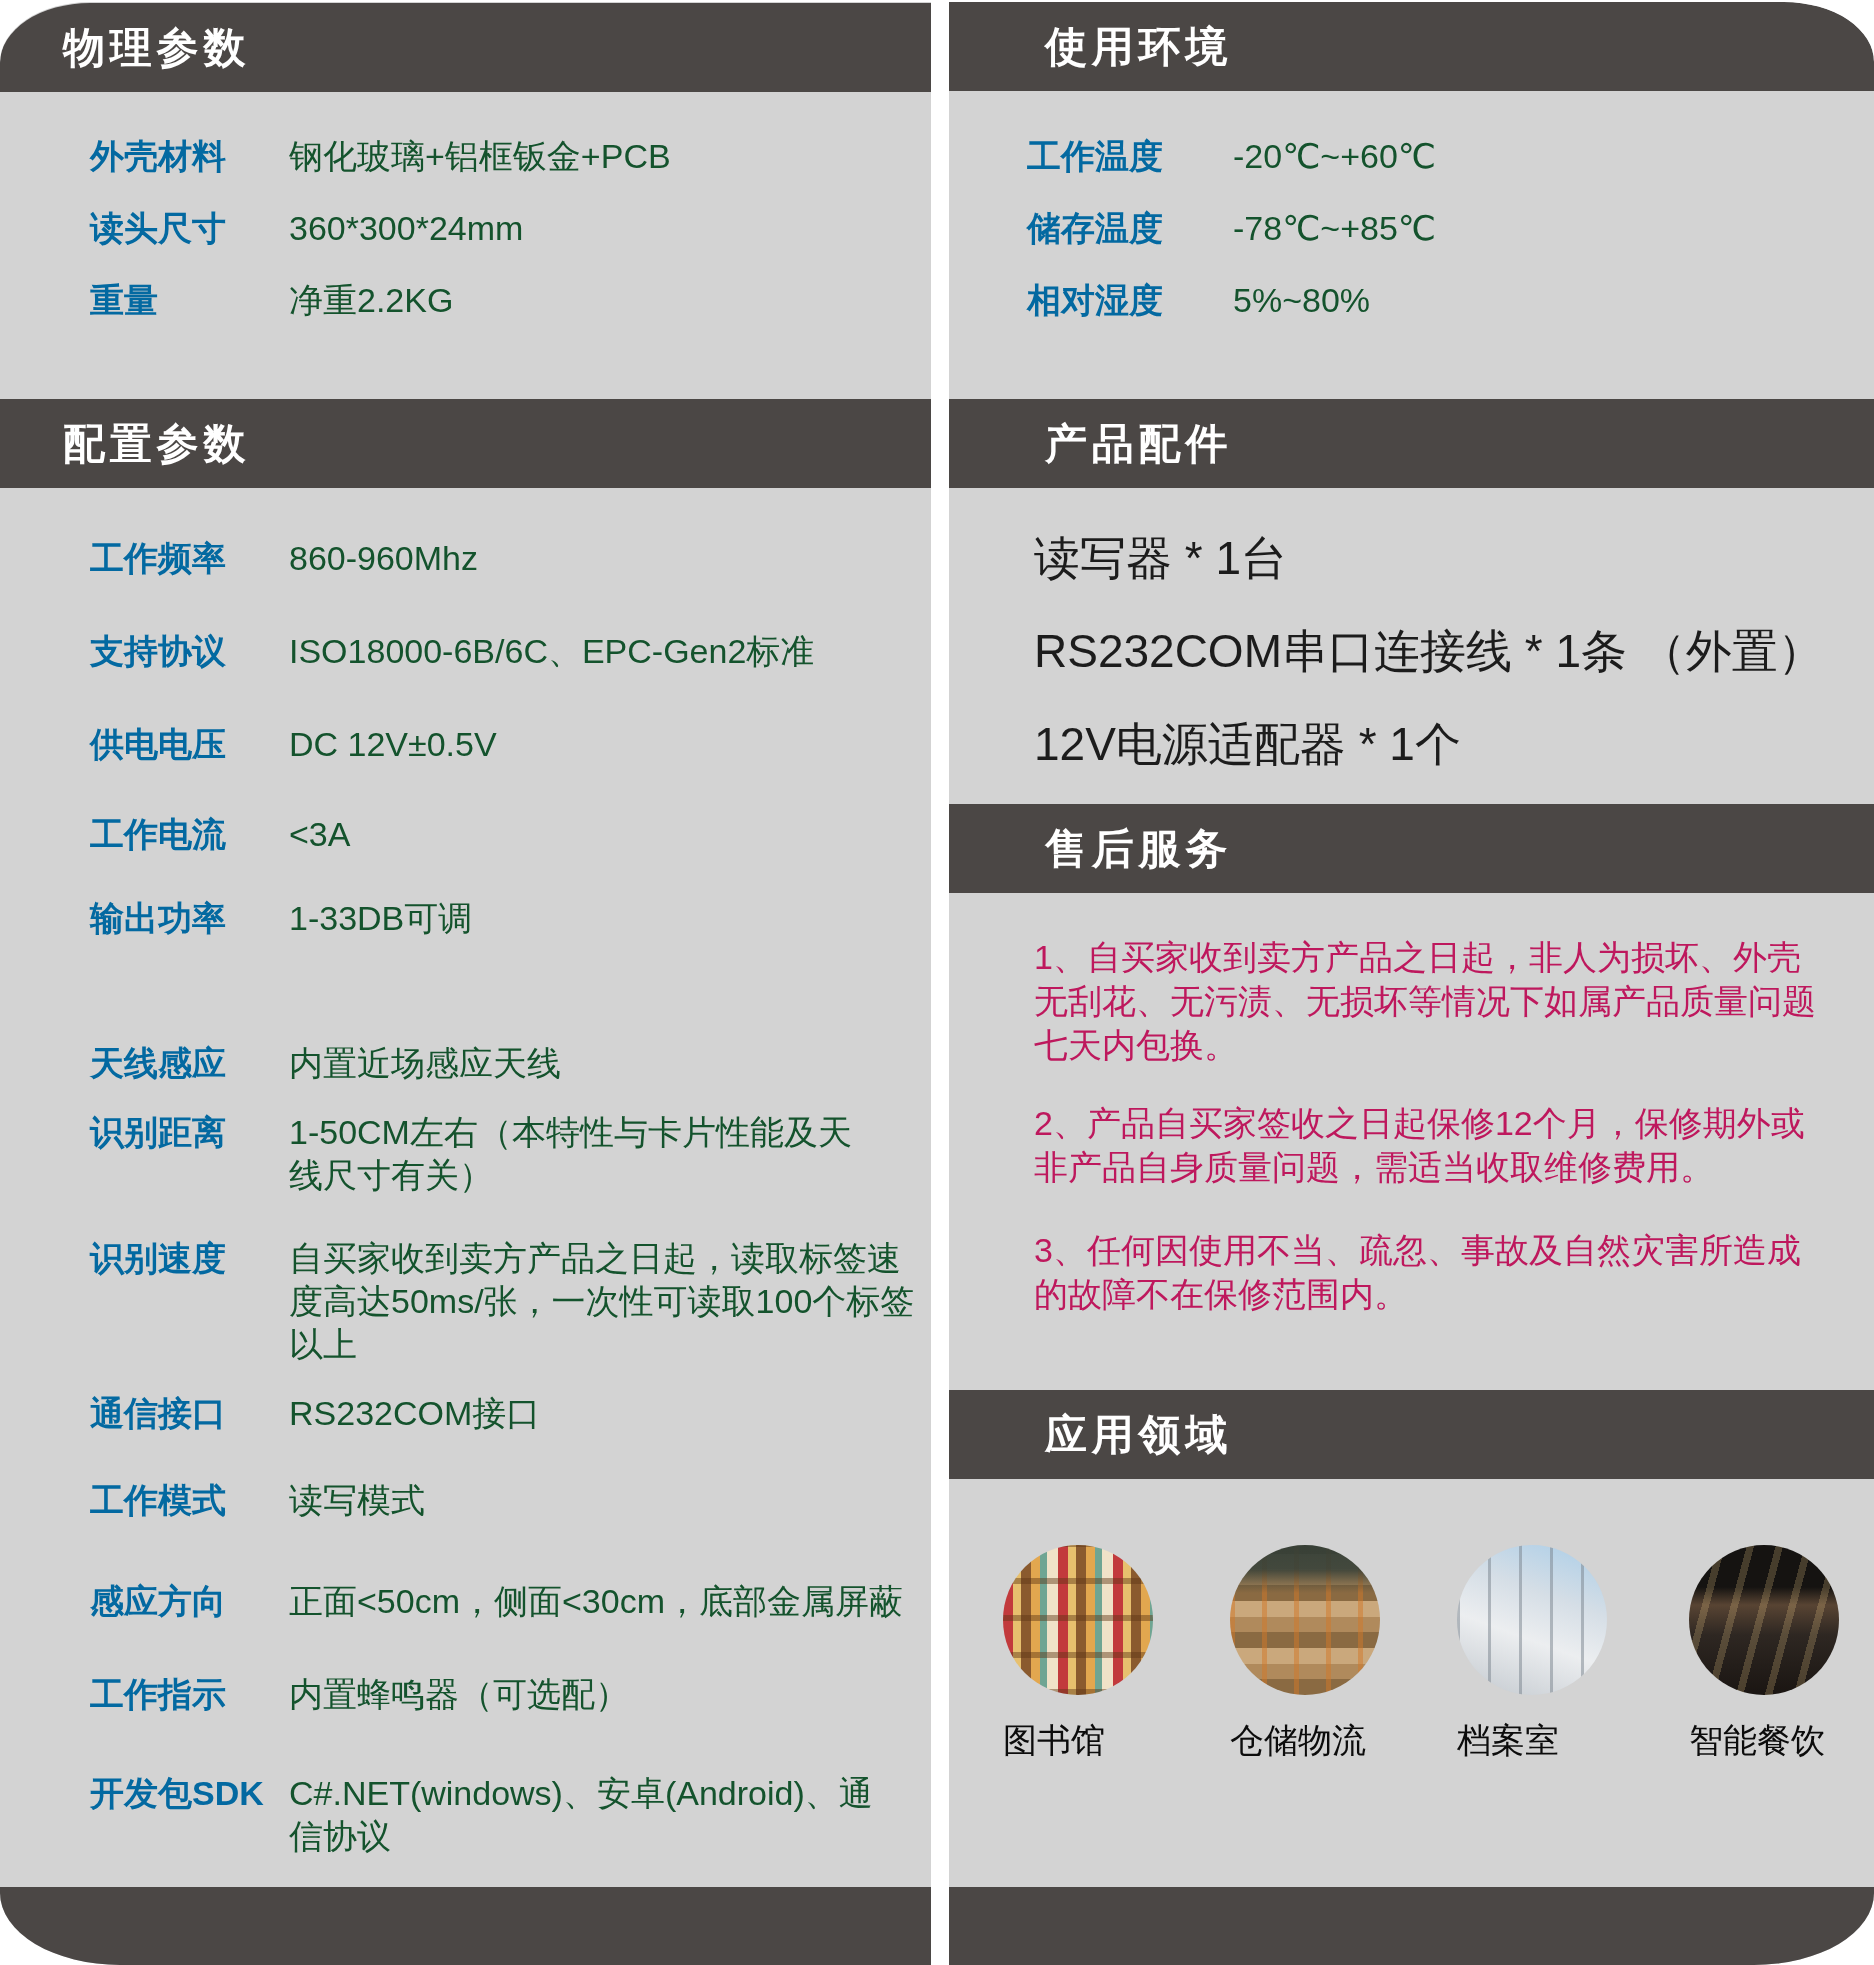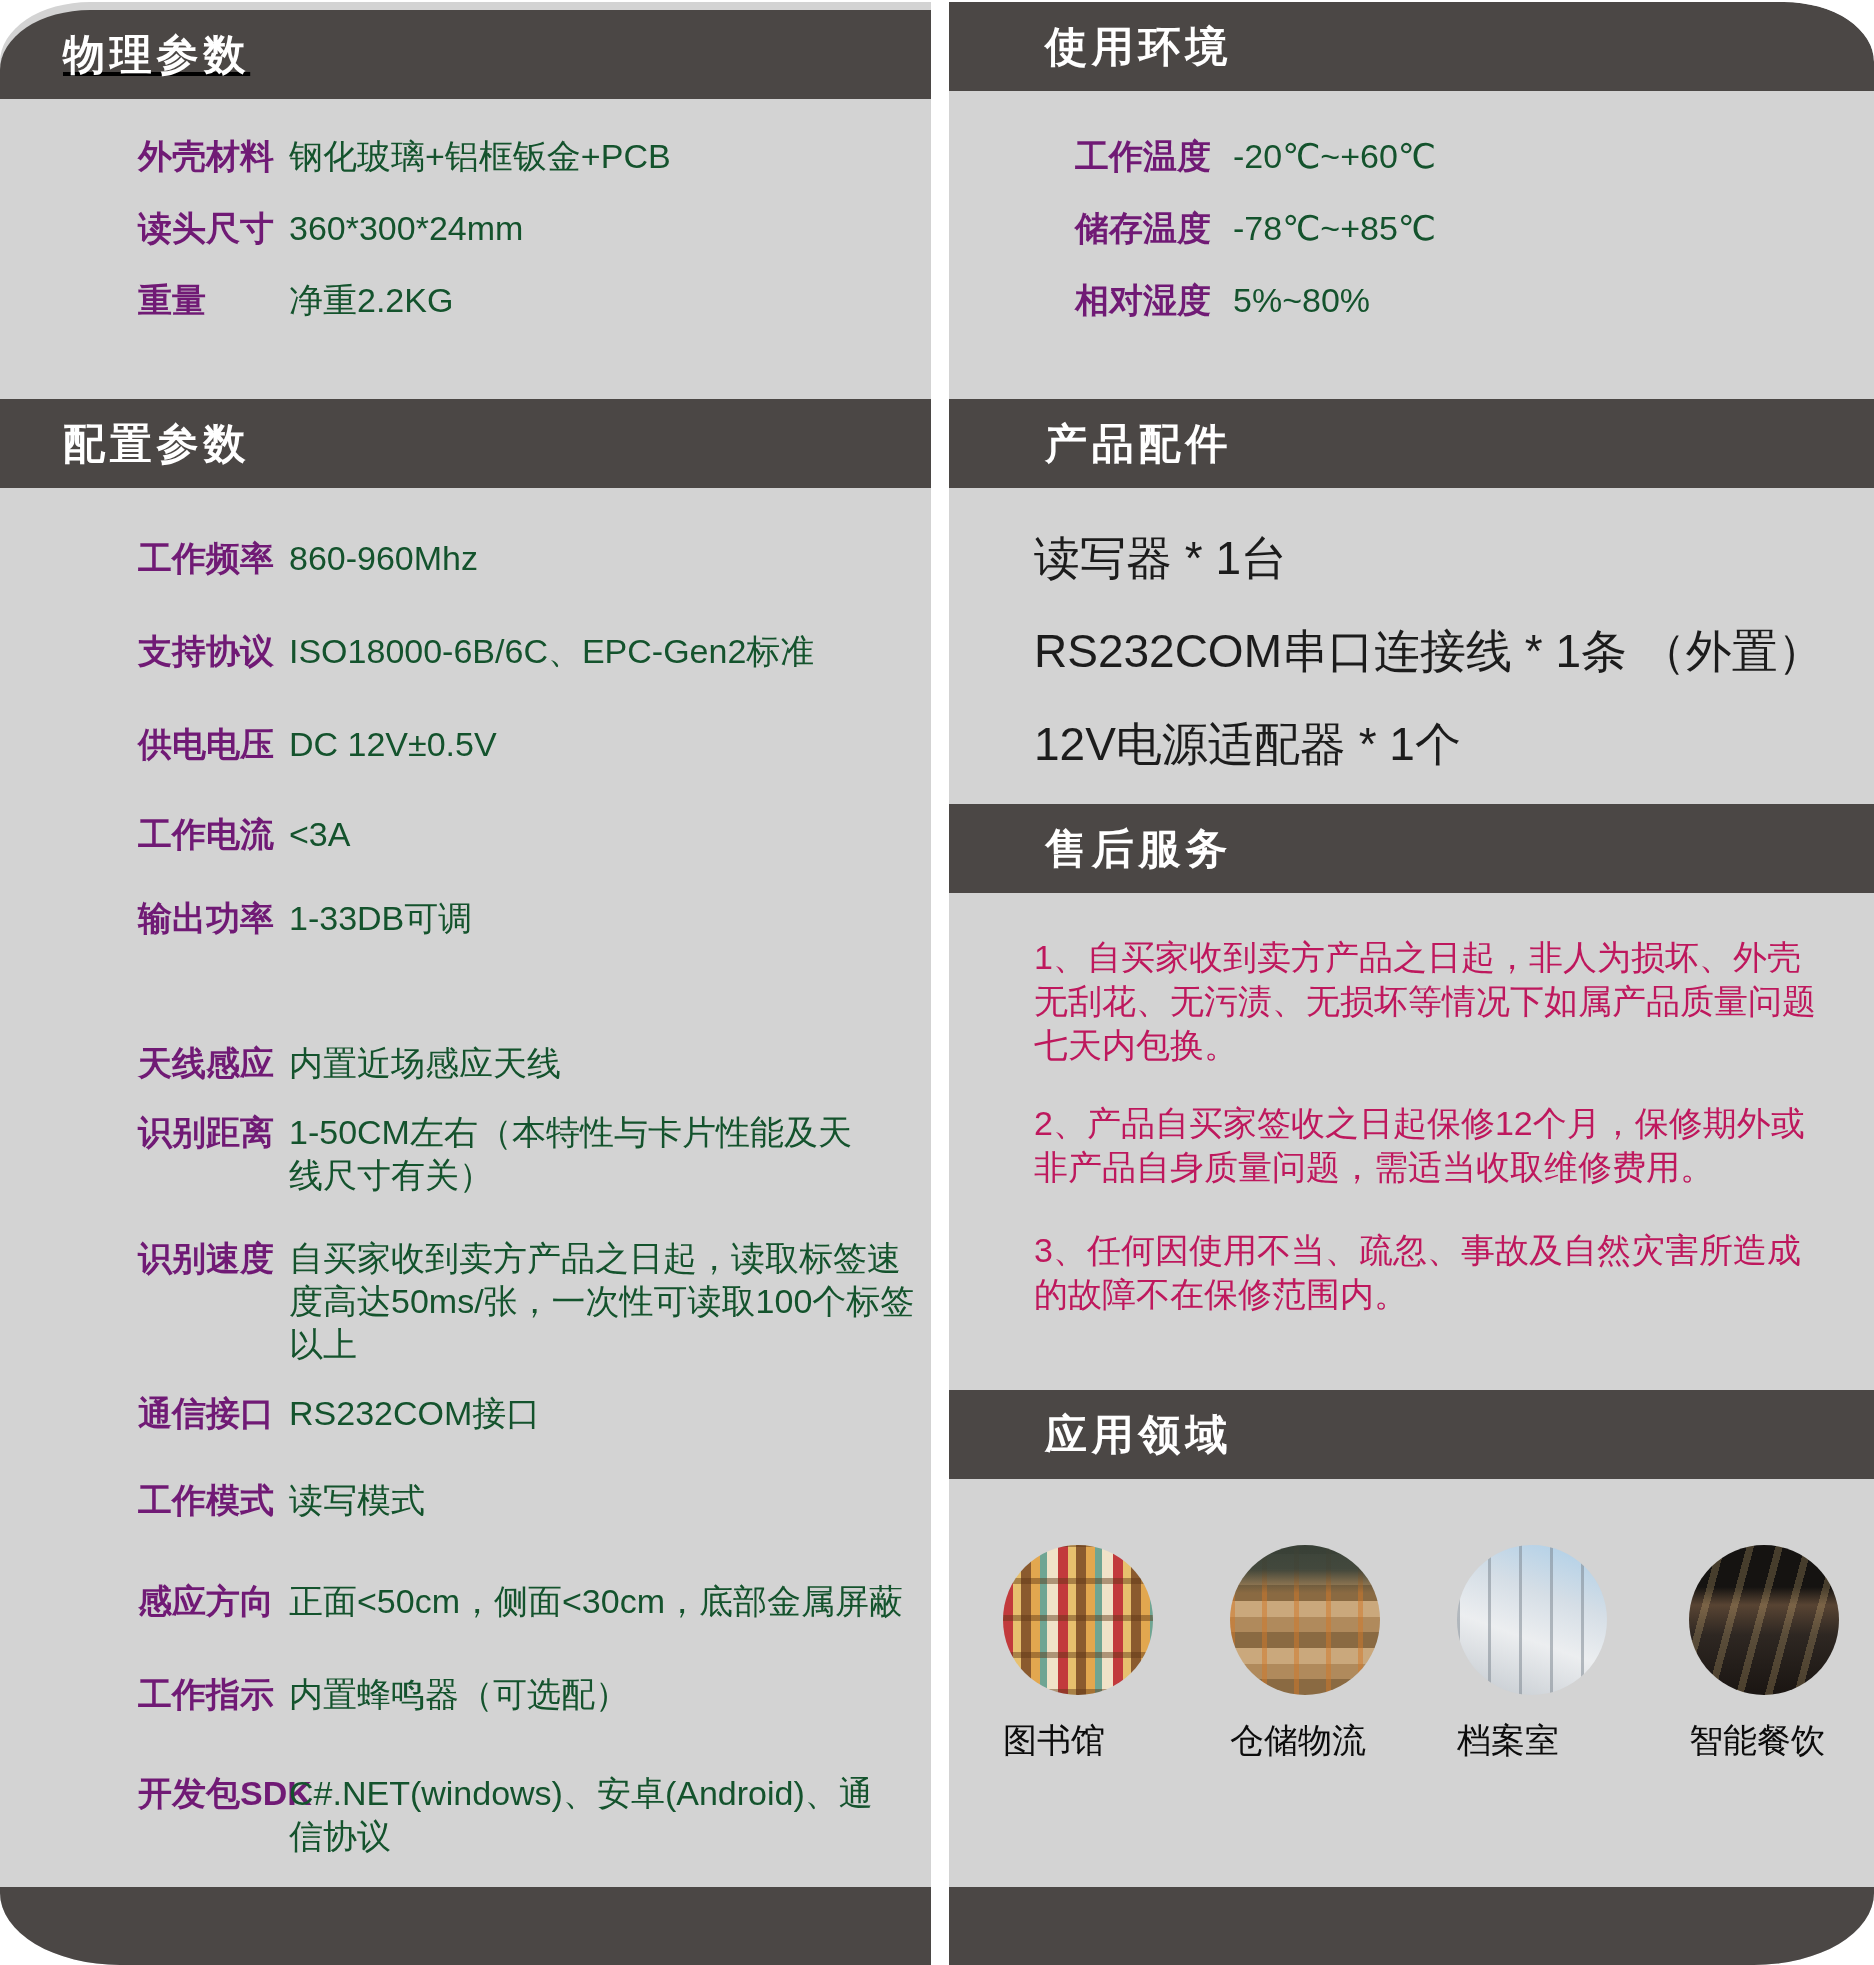--- a/index.html
+++ b/index.html
@@ -26,31 +26,31 @@
     position:absolute;left:0;right:0;height:89px;
     background:#4b4745;
     display:flex;align-items:center;
   }
   .bar .t{
     color:#ffffff;font-size:42px;font-weight:bold;letter-spacing:4.8px;
     white-space:nowrap;
   }
   .panel-left .bar .t{padding-left:63px;}
   .panel-right .bar .t{padding-left:96px;}
-  .bar-top-left{top:8px;border-top-left-radius:90px 60px;text-decoration:underline;}
+  .bar-top-left{top:1px;border-top-left-radius:90px 60px;}
   .bar-top-right{top:0;border-top-right-radius:90px 60px;text-align:right;}
   .footer-bar{
     position:absolute;left:0;right:0;top:1885px;height:78px;
     background:#4b4745;
   }
   .row{position:absolute;left:0;right:0;}
   .row .lbl{
     position:absolute;top:0;
-    font-size:34px;font-weight:bold;color:#701a75;
-    white-space:nowrap;line-height:43px;margin-left:48px;
+    font-size:34px;font-weight:bold;color:#0369a1;
+    white-space:nowrap;line-height:43px;
   }
   .row .val{
     position:absolute;top:0;
     font-size:34px;font-weight:normal;color:#14532d;
     line-height:43px;white-space:pre-line;
   }
   .panel-left .row .lbl{left:90px;}
   .panel-left .row .val{left:289px;width:637px;}
   .panel-right .row .lbl{left:78px;}
   .panel-right .row .val{left:284px;width:601px;}

